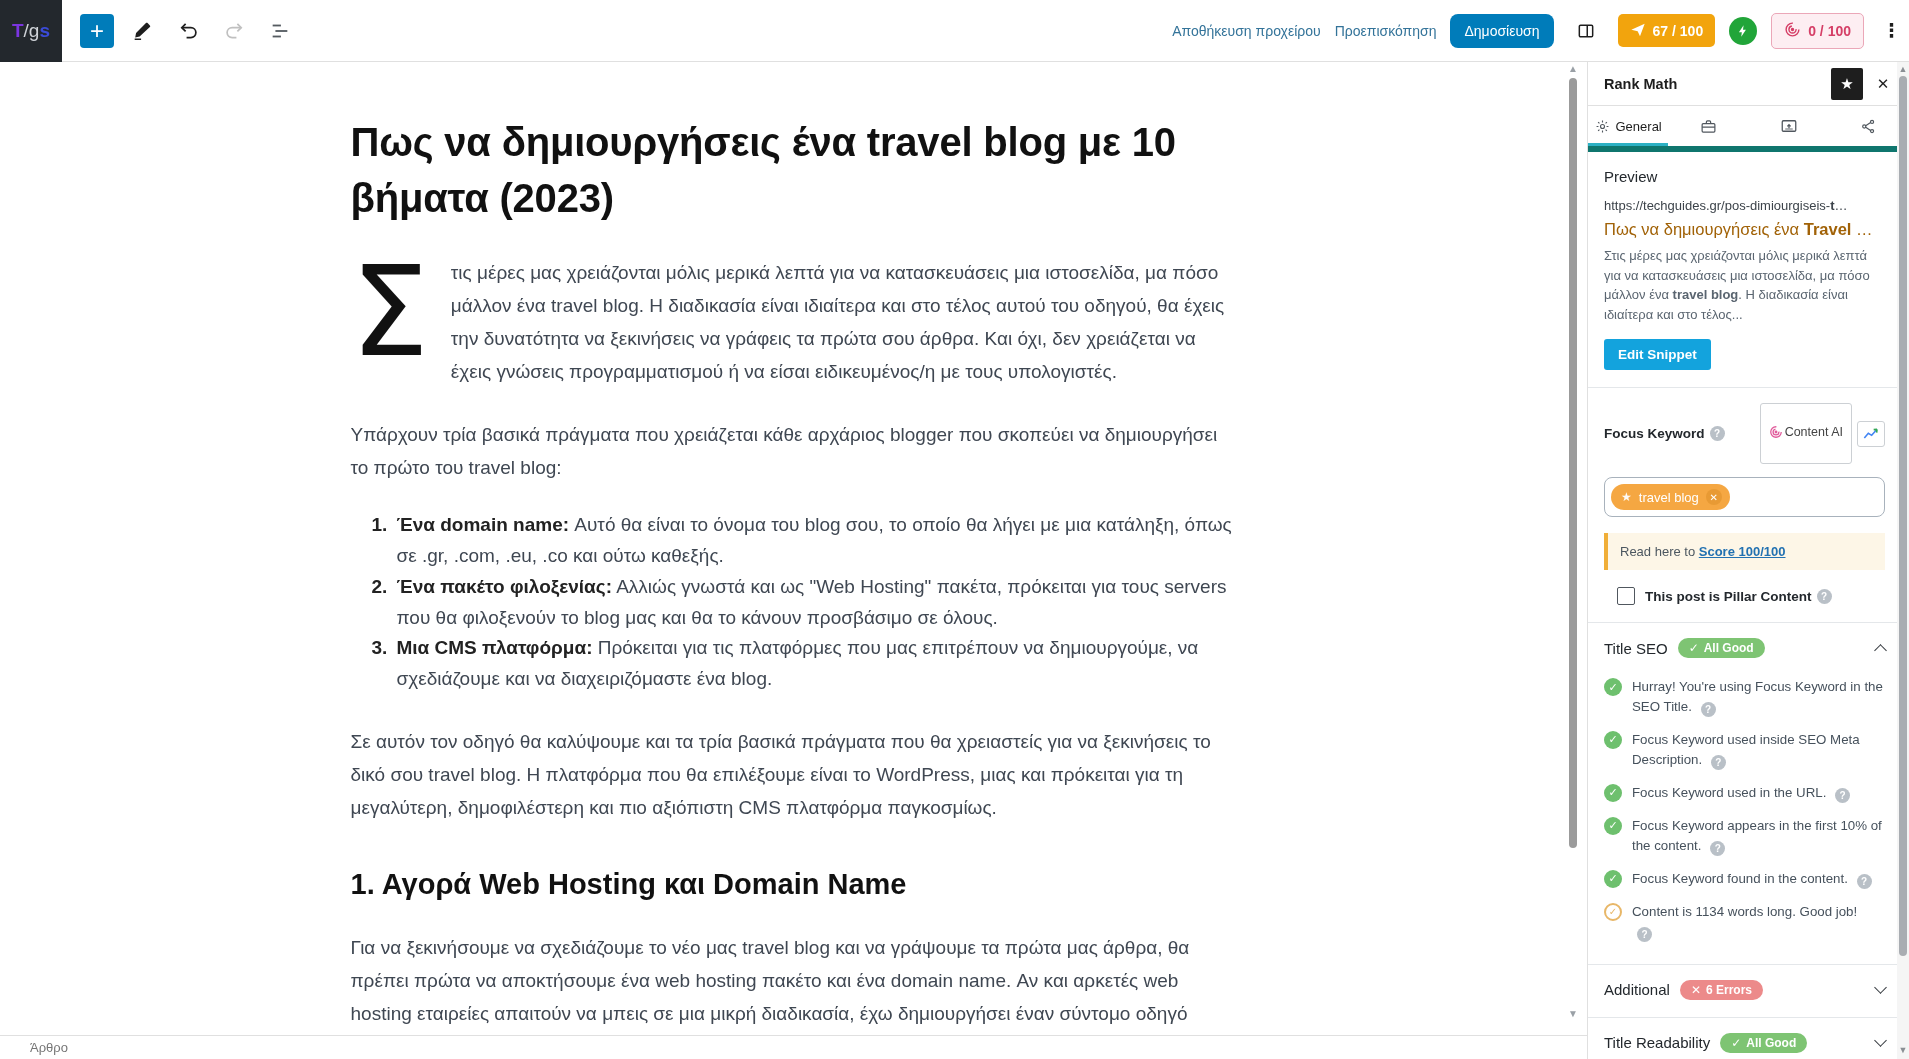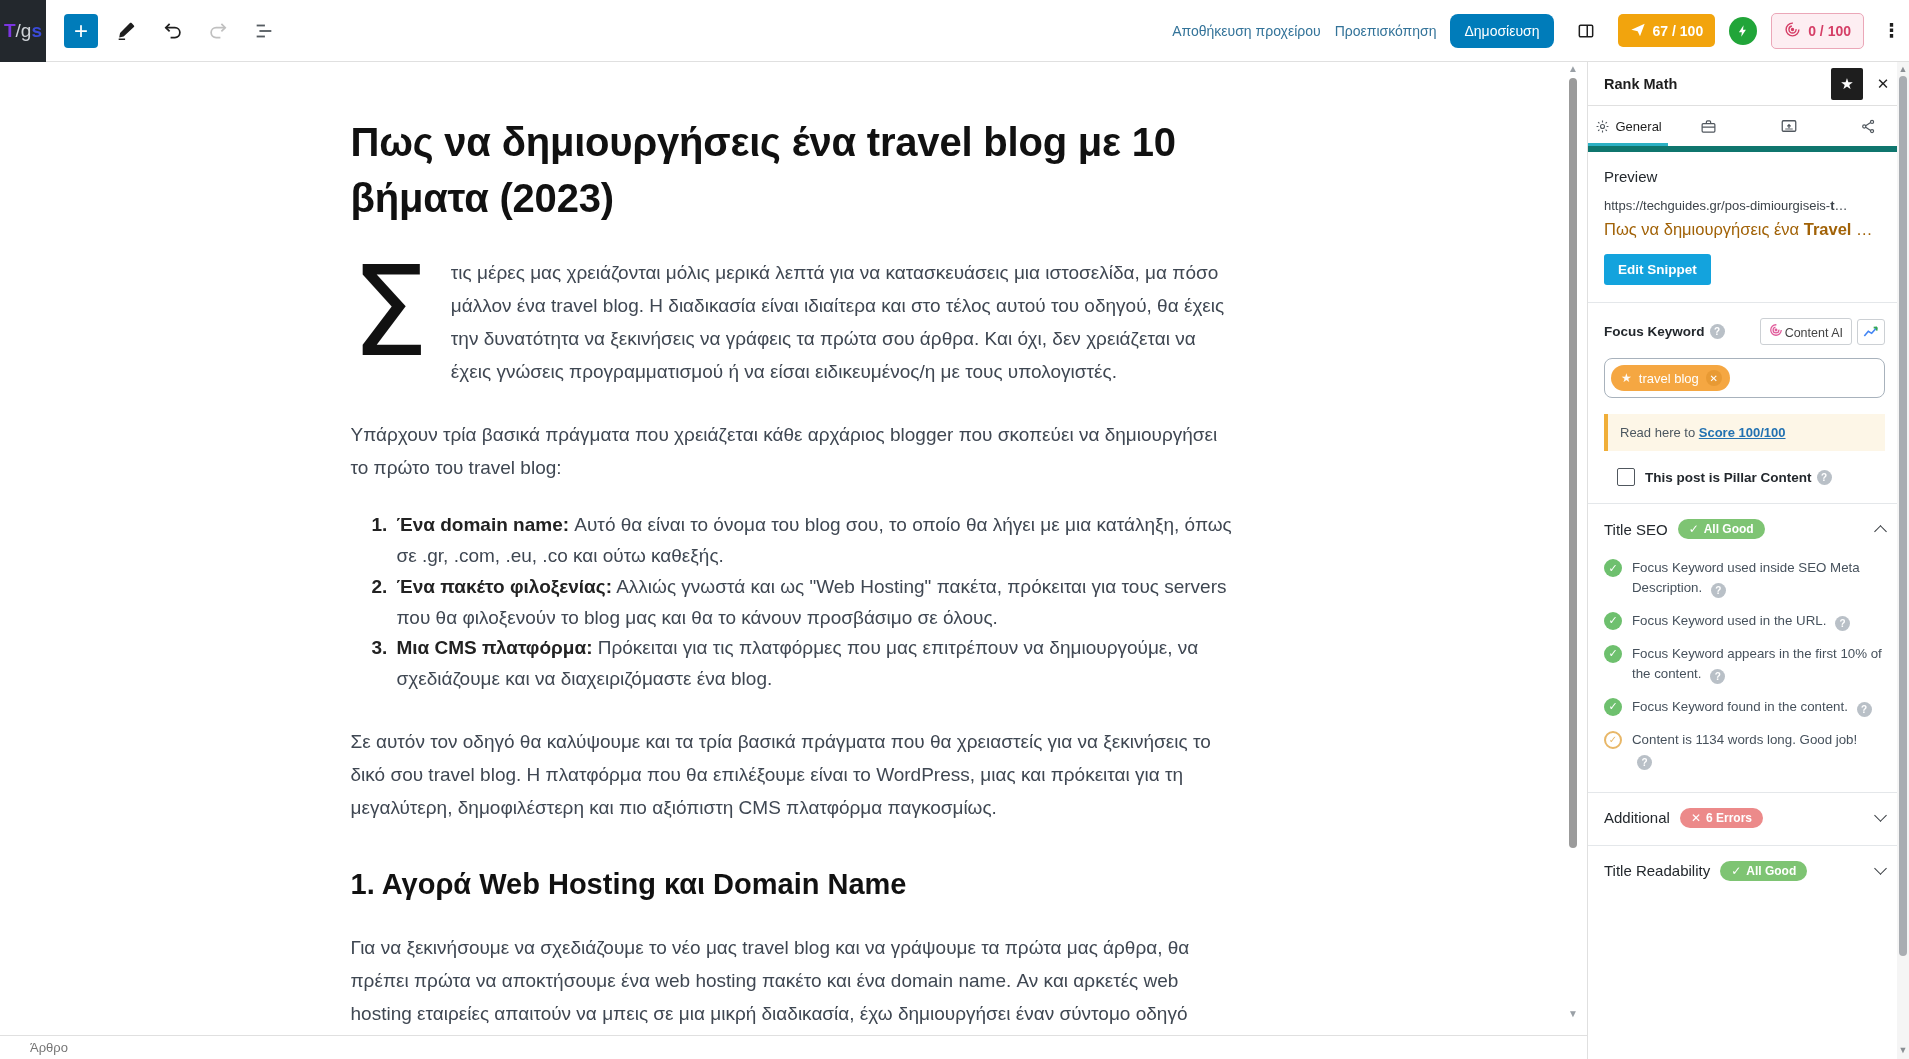--- a/index.html
+++ b/index.html
@@ -2,21 +2,21 @@
 <html><head>
 <meta charset="utf-8">
 <style>
   * { margin:0; padding:0; box-sizing:border-box; }
   html,body { width:1909px; height:1059px; overflow:hidden; background:#fff;
     font-family:"Liberation Sans","DejaVu Sans",sans-serif; }
 
   
   .toolbar { position:absolute; top:0; left:0; width:1909px; height:62px;
     background:#fff; border-bottom:1px solid #e0e0e0; display:flex; align-items:center; z-index:30; }
-  .logo-block { width:46px; height:62px; background:#23282d; color:#7b35e0;
+  .logo-block { width:62px; height:62px; background:#23282d; color:#7b35e0;
     display:flex; align-items:center; justify-content:center; font-weight:bold; font-size:19px; }
   .logo-block .slash { color:#cfd3d8; font-weight:400; }
   .logo-block .s { color:#3b4bd8; }
   .tb-left { display:flex; align-items:center; gap:10px; padding-left:18px; }
   .btn-add { width:34px; height:34px; background:#007cba; border-radius:4px; color:#fff;
     font-size:24px; display:flex; align-items:center; justify-content:center; font-weight:400; cursor:pointer; }
   .tb-icon { width:36px; height:36px; display:flex; align-items:center; justify-content:center; cursor:pointer; }
   .tb-icon svg { display:block; }
   .tb-right { margin-left:auto; display:flex; align-items:center; gap:14px; padding-right:4px; }
   .txt-btn { color:#337399; font-size:14px; cursor:pointer; white-space:nowrap; }
@@ -77,22 +77,22 @@
   .snippet-desc { margin-top:7px; font-size:13px; line-height:1.5; color:#5a6570; }
   .btn-edit-snippet { display:inline-block; margin-top:15px; background:#13a3dd; color:#fff;
     font-size:13.5px; font-weight:600; padding:8px 14px; border-radius:3px; cursor:pointer; }
   .sb-divider { height:1px; background:#e4e7ea; margin:17px -24px 15px -16px; }
 
   .fk-row { display:flex; align-items:center; }
   .fk-label { font-size:13.5px; font-weight:bold; color:#23282d; }
   .help { display:inline-block; width:15px; height:15px; border-radius:50%; background:#b9c0c7; color:#fff;
     font-size:10px; font-weight:bold; text-align:center; line-height:15px; margin-left:5px; vertical-align:-2px; cursor:pointer; }
   .fk-actions { margin-left:auto; display:flex; align-items:center; gap:5px; }
-  .btn-content-ai { display:flex; align-items:flex-end; gap:2px; border:1px solid #ccd0d4; border-radius:3px;
-    padding:4px 8px; font-size:12.5px; color:#444; background:#fff; cursor:pointer; }
+  .btn-content-ai { display:flex; align-items:flex-start; gap:2px; border:1px solid #ccd0d4; border-radius:3px;
+    padding:21px 8px; font-size:12.5px; color:#444; background:#fff; cursor:pointer; }
   .btn-trend { border:1px solid #ccd0d4; border-radius:3px; width:28px; height:26px;
     display:flex; align-items:center; justify-content:center; background:#fff; cursor:pointer; }
 
   .fk-input { margin-top:13px; border:1px solid #a8b2bc; border-radius:8px; height:40px;
     display:flex; align-items:center; padding:0 6px; cursor:text; }
   .kw-pill { display:flex; align-items:center; gap:7px; background:#f5a742; color:#fff;
     border-radius:14px; padding:5px 8px 5px 10px; font-size:13px; }
   .kw-pill .star { font-size:12px; color:#fff; opacity:.95; }
   .kw-x { width:16px; height:16px; border-radius:50%; background:#e89a34; color:#fff; font-size:10px;
     display:flex; align-items:center; justify-content:center; cursor:pointer; }
@@ -278,20 +278,21 @@
             </svg>
         </span>
       </div>
     </div>
 
     <div class="sb-content">
       
       <div class="sec-heading">Preview</div>
       <div class="snippet-url"><span>https://techguides.gr/pos-dimiourgiseis-</span><b>t</b><span>…</span></div>
       <div class="snippet-title"><span>Πως να δημιουργήσεις ένα </span><b>Travel</b><span> …</span></div>
+      <div class="snippet-desc"><span>Στις μέρες μας χρειάζονται μόλις μερικά λεπτά για να κατασκευάσεις μια ιστοσελίδα, μα πόσο μάλλον ένα </span><b>travel blog</b><span>. Η διαδικασία είναι ιδιαίτερα και στο τέλος...</span></div>
       <span class="btn-edit-snippet">Edit Snippet</span>
 
       <div class="sb-divider"></div>
 
       
       <div class="fk-row">
         <span class="fk-label">Focus Keyword</span>
         <span class="help">?</span>
         <div class="fk-actions">
           <div class="btn-content-ai">
@@ -337,20 +338,24 @@
         <span class="sec-heading">Title SEO</span>
         <span class="pill pill-green">
             <span>✓</span>
             <span>All Good</span>
           </span>
         <span class="chev up"></span>
       </div>
       <div class="check-list">
         <div class="check-item">
           <span class="ck ck-good"></span>
+          <span class="check-text"><span>Hurray! You're using Focus Keyword in the SEO Title.</span> <span class="help">?</span></span>
+        </div>
+        <div class="check-item">
+          <span class="ck ck-good"></span>
           <span class="check-text"><span>Focus Keyword used inside SEO Meta Description.</span> <span class="help">?</span></span>
         </div>
         <div class="check-item">
           <span class="ck ck-good"></span>
           <span class="check-text"><span>Focus Keyword used in the URL.</span> <span class="help">?</span></span>
         </div>
         <div class="check-item">
           <span class="ck ck-good"></span>
           <span class="check-text"><span>Focus Keyword appears in the first 10% of the content.</span> <span class="help">?</span></span>
         </div>

